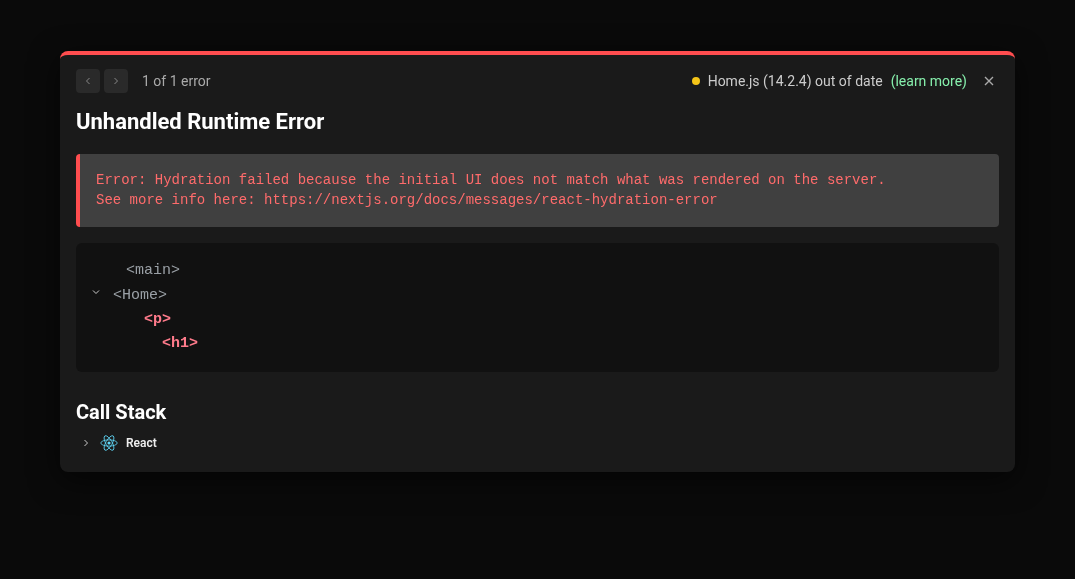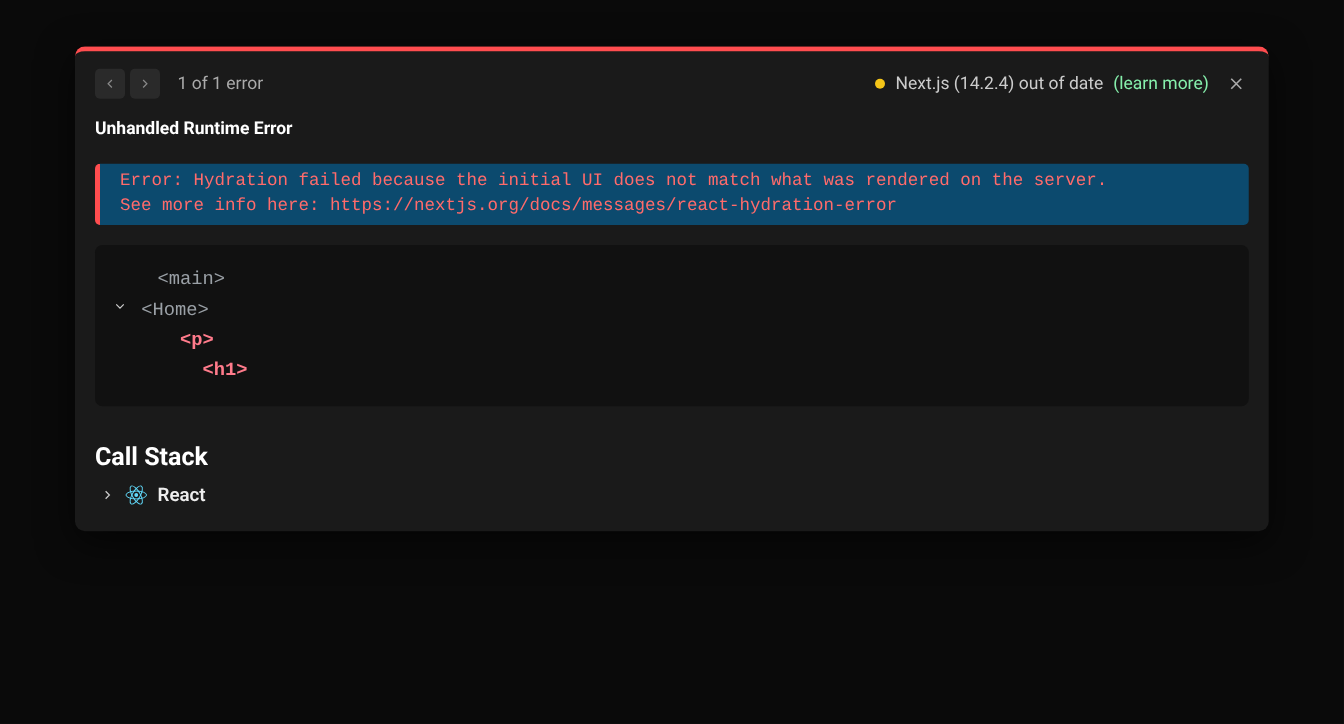--- a/index.html
+++ b/index.html
@@ -5,21 +5,21 @@
     * { margin: 0; padding: 0; box-sizing: border-box; }
     body {
       background: #0a0a0a;
       font-family: -apple-system, BlinkMacSystemFont, "Segoe UI", Roboto, sans-serif;
       color: #e5e5e5;
       min-height: 579px;
       padding: 34px 0;
     }
     .panel {
       width: 955px;
-      margin: 3px auto;
+      margin: 17px auto;
       background: #1a1a1a;
       border-radius: 8px;
       border-top: 4px solid #ff4d4f;
       box-shadow: 0 8px 30px rgba(0,0,0,0.6);
     }
     .topbar {
       display: flex;
       align-items: center;
       justify-content: space-between;
       padding: 14px 16px 10px 16px;
@@ -35,31 +35,31 @@
     }
     .nav-btn svg { width: 12px; height: 12px; stroke: #888; stroke-width: 2; fill: none; }
     .error-count { color: #aaa; font-size: 14px; }
     .topbar-right { display: flex; align-items: center; gap: 12px; }
     .status { display: flex; align-items: center; gap: 8px; font-size: 14px; color: #ccc; }
     .dot { width: 8px; height: 8px; border-radius: 50%; background: #f5c518; display: inline-block; }
     .learn-more { color: #86efac; cursor: pointer; }
     .close-btn { cursor: pointer; padding: 2px; display:flex; align-items:center; }
     .close-btn svg { width: 16px; height: 16px; stroke: #aaa; stroke-width: 2; fill: none; }
     .title {
-      font-size: 14px;
+      font-size: 22px;
       font-weight: 700;
       color: #fff;
       padding: 6px 16px 16px 16px;
     }
     .error-box {
       margin: 4px 16px 16px 16px;
-      background: #0c4a6e;
+      background: #404040;
       border-left: 4px solid #ff4d4f;
       border-radius: 4px;
-      padding: 4px 16px;
+      padding: 16px 16px;
       font-family: "SFMono-Regular", Consolas, "Liberation Mono", Menlo, monospace;
       font-size: 14px;
       line-height: 1.45;
       color: #ff6b6b;
     }
     .secondary-msg {
       padding: 4px 16px 16px 16px;
       font-size: 15px;
       font-weight: 600;
       color: #ddd;
@@ -88,21 +88,21 @@
     .callstack-row {
       display: flex;
       align-items: center;
       gap: 8px;
       padding: 0 16px 20px 20px;
       cursor: pointer;
     }
     .callstack-row svg.chev { width: 12px; height: 12px; stroke: #ccc; stroke-width: 2; fill: none; }
     .react-icon { width: 18px; height: 18px; display:flex; align-items:center; justify-content:center; }
     .react-icon svg { width: 18px; height: 18px; }
-    .callstack-label { font-weight: 600; color: #eee; font-size: 15px; }
+    .callstack-label { font-weight: 600; color: #eee; font-size: 12px; }
   </style>
 </head>
 <body>
 
 <div class="panel">
   <div class="topbar">
     <div class="topbar-left">
       <div class="nav-arrows">
         <div class="nav-btn">
           <svg viewBox="0 0 24 24">
@@ -113,21 +113,21 @@
           <svg viewBox="0 0 24 24">
               <path d="M9 18l6-6-6-6"></path>
             </svg>
         </div>
       </div>
       <span class="error-count">1 of 1 error</span>
     </div>
     <div class="topbar-right">
       <div class="status">
         <span class="dot"></span>
-        <span>Next.js (14.2.4) out of date</span>
+        <span>Home.js (14.2.4) out of date</span>
         <span class="learn-more">(learn more)</span>
       </div>
       <div class="close-btn">
         <svg viewBox="0 0 24 24">
             <path d="M18 6L6 18M6 6l12 12"></path>
           </svg>
       </div>
     </div>
   </div>
 

